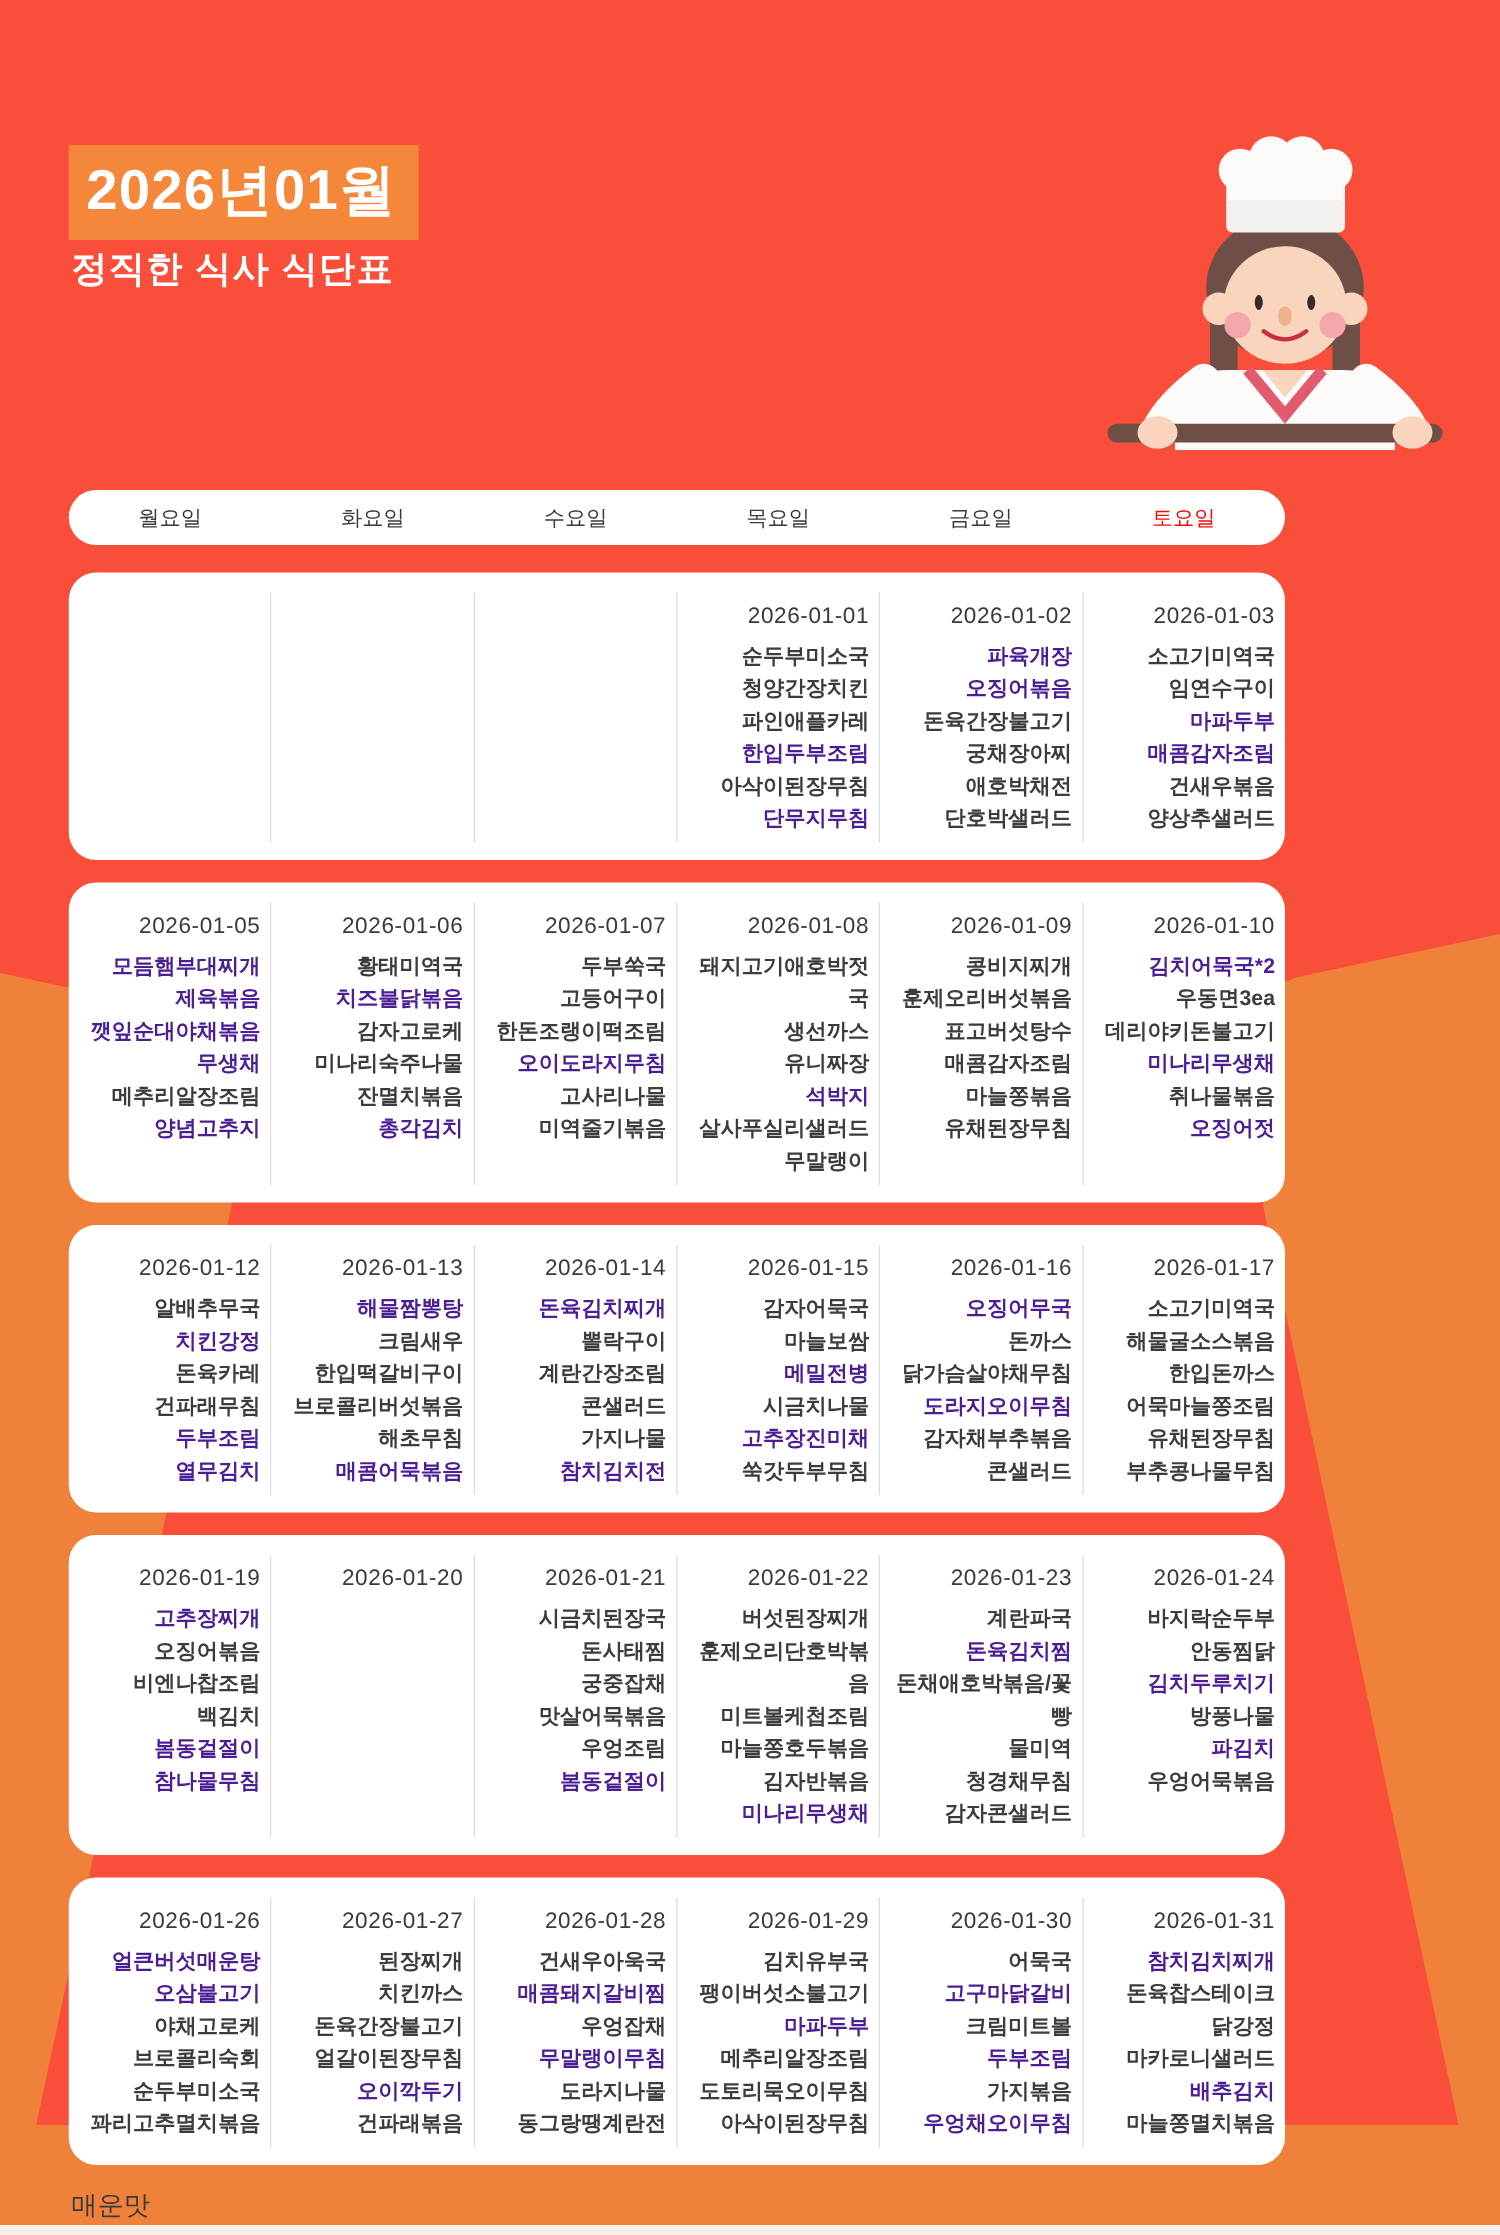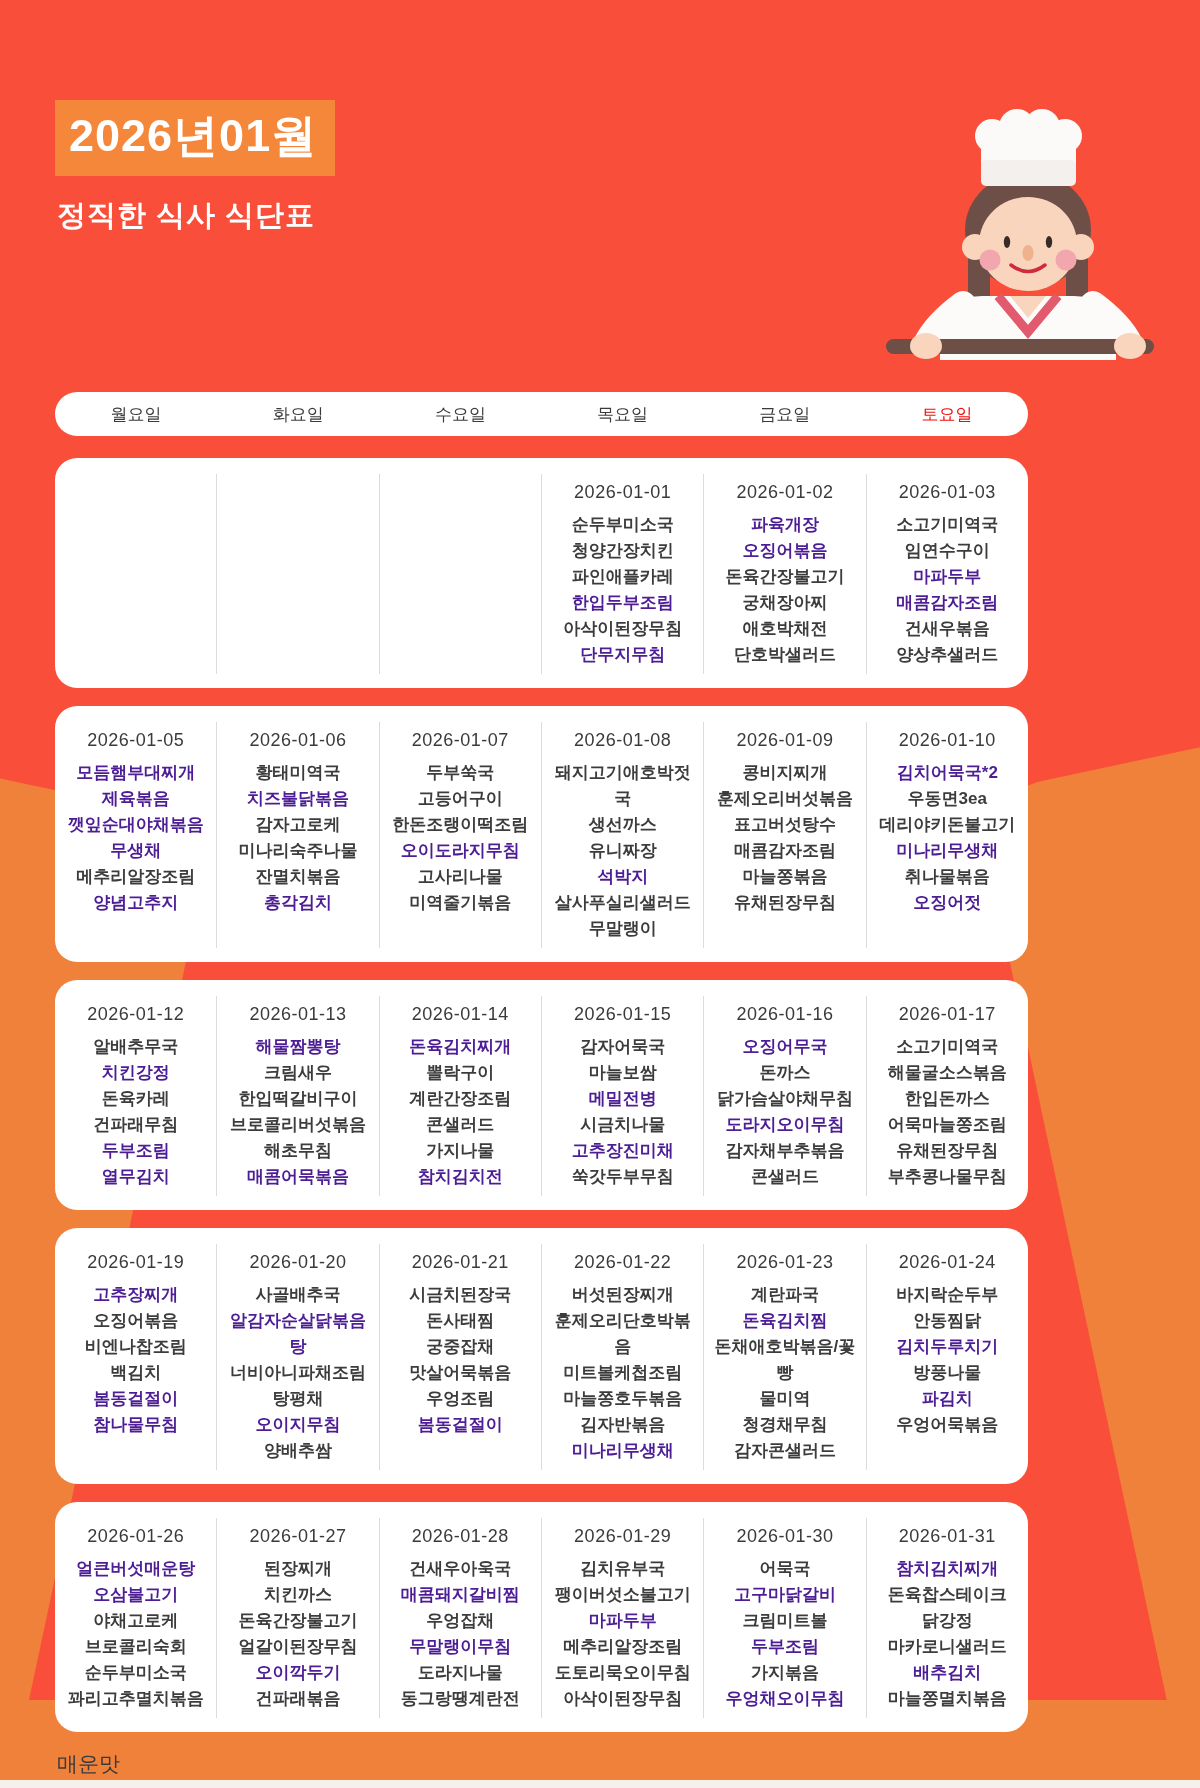--- a/index.html
+++ b/index.html
@@ -6,34 +6,34 @@
   body{font-family:"Liberation Sans","DejaVu Sans",sans-serif;}
   .screen{position:relative;width:1200px;height:1788px;background:#F94E39;overflow:hidden;}
 
   
   .blob{position:absolute;background:#F0813A;}
   .blob-left{left:-300px;top:770px;width:400px;height:1150px;border-radius:70px;transform:rotate(12deg);}
   .blob-right{right:-300px;top:740px;width:400px;height:1250px;border-radius:70px;transform:rotate(-12deg);}
   .bottom-band{left:0;top:1700px;width:100%;height:80px;}
   .bottom-strip{position:absolute;left:0;top:1780px;width:100%;height:8px;background:#F6F0ED;}
 
-  .title-box{position:absolute;left:55px;top:100px;background:#F5873A;color:#ffffff;
+  .title-box{position:absolute;left:55px;top:116px;background:#F5873A;color:#ffffff;
     font-size:45px;font-weight:bold;padding:6px 18px 10px 14px;letter-spacing:1px;}
   .subtitle{position:absolute;left:57px;top:196px;color:#ffffff;font-size:29px;font-weight:bold;letter-spacing:1px;}
 
   .chef{position:absolute;left:878px;top:92px;width:284px;height:268px;}
 
   .board{position:absolute;left:55px;top:392px;width:973px;}
   .weekday-bar{background:#ffffff;border-radius:22px;height:44px;display:flex;align-items:center;margin-bottom:22px;}
   .weekday{flex:1;text-align:center;font-size:17px;font-weight:500;color:#3A3A3A;}
   .weekday.highlight{color:#F40B0B;}
 
   .week-card{background:#ffffff;border-radius:22px;display:flex;align-items:stretch;
     padding:16px 0 14px 0;margin-bottom:18px;}
-  .day-cell{flex:1;min-width:0;padding:8px 8px 6px 8px;text-align:center;}
+  .day-cell{flex:1;min-width:0;padding:8px 8px 6px 8px;text-align:right;}
   .day-cell.sep{border-left:1px solid #DCDCDC;}
   .date{font-size:18px;color:#3A3A3A;font-weight:500;margin-bottom:9px;letter-spacing:.5px;}
   .menu-item{font-size:17px;line-height:26px;color:#3C3C3C;font-weight:600;word-break:break-all;}
   .menu-item.spicy{color:#4c1d95;}
 
   .legend{margin-top:16px;font-size:21px;color:#3A3A3A;font-weight:500;padding-left:2px;}
 </style>
 </head>
 <body>
 
@@ -275,28 +275,20 @@
               <div class="menu-item spicy">고추장찌개</div>
               <div class="menu-item">오징어볶음</div>
               <div class="menu-item">비엔나찹조림</div>
               <div class="menu-item">백김치</div>
               <div class="menu-item spicy">봄동겉절이</div>
               <div class="menu-item spicy">참나물무침</div>
             </div>
           </div>
           <div class="day-cell sep">
             <div class="date">2026-01-20</div>
-            <div class="menu">
-              <div class="menu-item">사골배추국</div>
-              <div class="menu-item spicy">알감자순살닭볶음탕</div>
-              <div class="menu-item">너비아니파채조림</div>
-              <div class="menu-item">탕평채</div>
-              <div class="menu-item spicy">오이지무침</div>
-              <div class="menu-item">양배추쌈</div>
-            </div>
           </div>
           <div class="day-cell sep">
             <div class="date">2026-01-21</div>
             <div class="menu">
               <div class="menu-item">시금치된장국</div>
               <div class="menu-item">돈사태찜</div>
               <div class="menu-item">궁중잡채</div>
               <div class="menu-item">맛살어묵볶음</div>
               <div class="menu-item">우엉조림</div>
               <div class="menu-item spicy">봄동겉절이</div>

